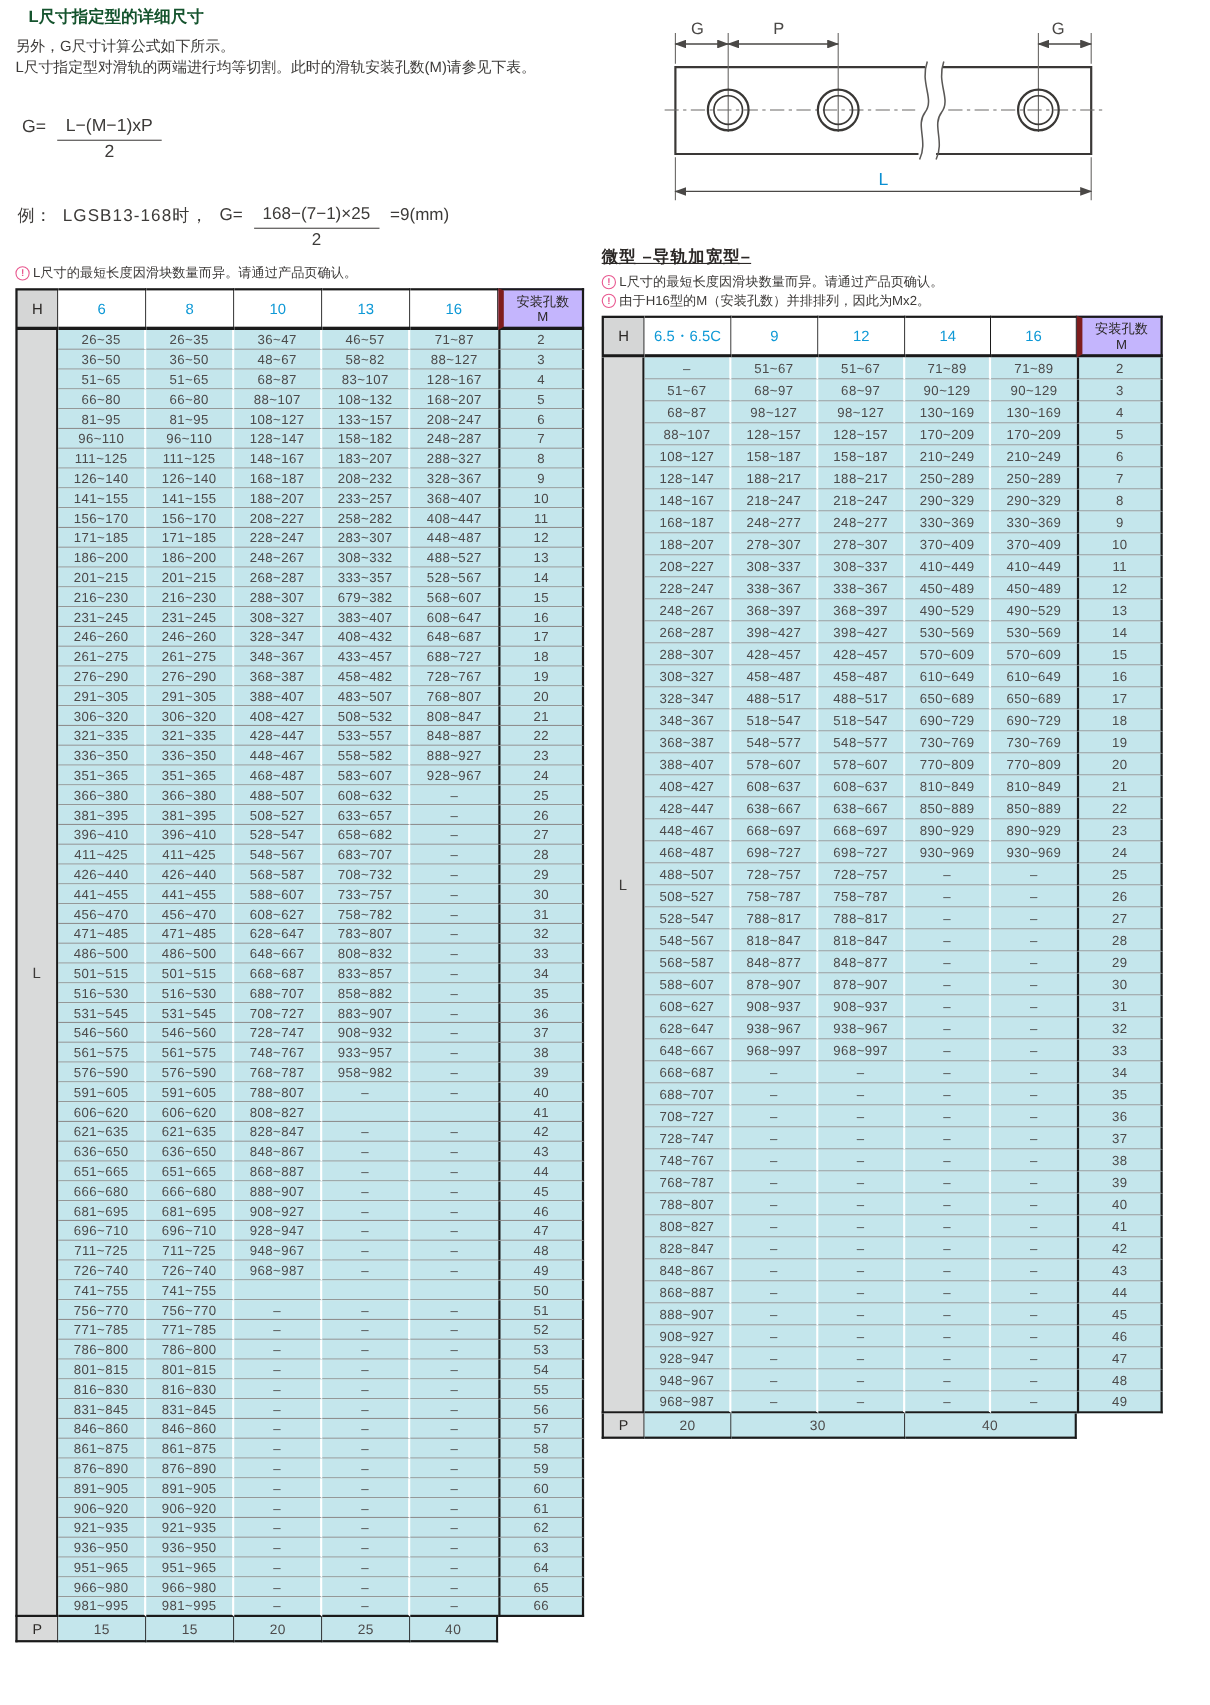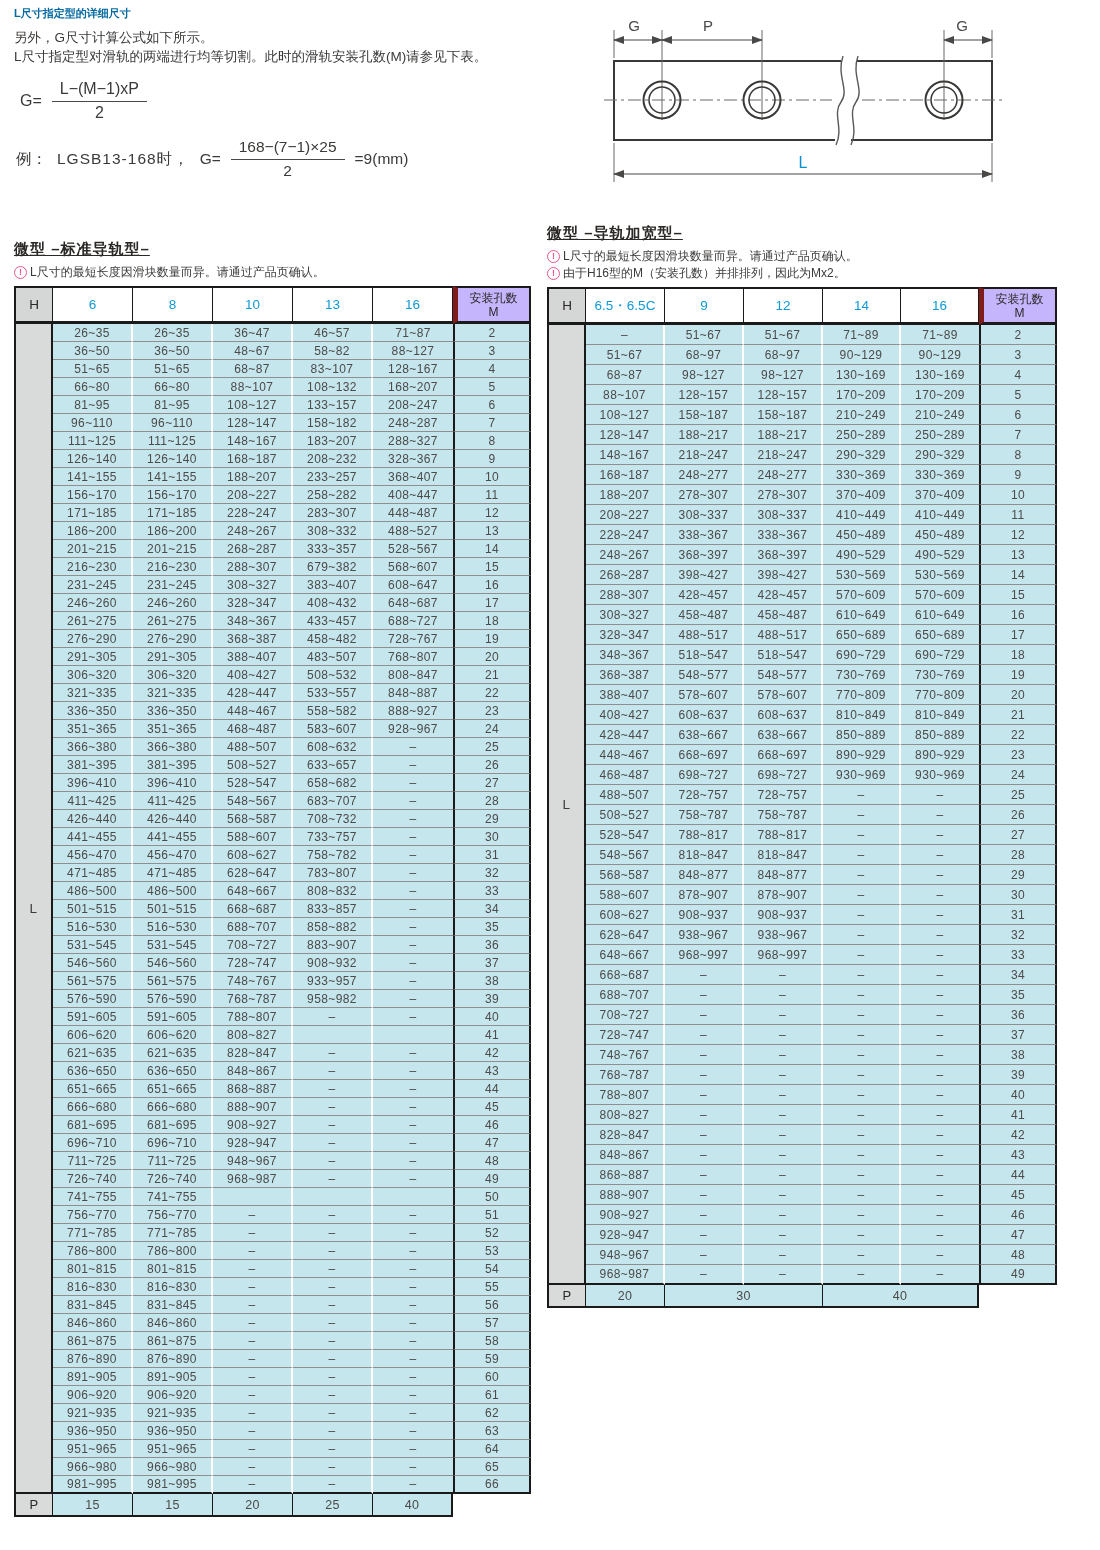--- a/index.html
+++ b/index.html
@@ -1,21 +1,21 @@
 <!DOCTYPE html>
 <html><head>
 <meta charset="utf-8">
 <style>
   html,body{margin:0;padding:0;background:#fff;}
   body{width:1100px;height:1550px;position:relative;font-family:"Liberation Sans","DejaVu Sans",sans-serif;color:#3a3836;}
   .intro{position:absolute;left:14px;top:6px;width:575px;}
-  .intro-title{font-size:11px;font-weight:bold;color:#0369a1;margin:0 0 7px 0;}
+  .intro-title{font-size:15px;font-weight:bold;color:#14532d;margin:0 0 7px 12px;}
   .intro-line{font-size:13.5px;line-height:19px;color:#3c3a38;}
   .formula{display:flex;align-items:center;gap:10px;margin:14px 0 0 6px;font-size:16px;color:#3c3a38;}
-  .frac{display:inline-flex;flex-direction:column;text-align:center;}
+  .frac{display:inline-flex;flex-direction:column;text-align:center;margin-top:22px;}
   .frac .num{border-bottom:1.5px solid #4a4846;padding:0 8px 3px;}
   .frac .den{padding-top:2px;}
   .example{display:flex;align-items:center;gap:10px;margin:16px 0 0 2px;font-size:15.5px;color:#3c3a38;}
   .example .model{letter-spacing:1px;}
   .drawing{position:absolute;left:604px;top:0;}
   .tblock{position:absolute;}
   .tblock.left{left:14px;top:240px;}
   .tblock.right{left:547px;top:224px;}
   .tbl-title{font-size:15px;color:#2b2826;margin:0 0 5px 0;letter-spacing:1px;text-decoration:underline;}
   .note{font-size:12px;color:#3c3a38;line-height:17px;display:flex;align-items:center;gap:3px;}
@@ -118,21 +118,20 @@
     <line x1="10" y1="174" x2="388" y2="174" marker-start="url(#arr)" marker-end="url(#arr)"></line>
   </g>
 
   <text x="30" y="31" font-size="15" fill="#4a4846" text-anchor="middle">G</text>
   <text x="104" y="31" font-size="15" fill="#4a4846" text-anchor="middle">P</text>
   <text x="358" y="31" font-size="15" fill="#4a4846" text-anchor="middle">G</text>
   <text x="199" y="168" font-size="16" fill="#0a8fd2" text-anchor="middle">L</text>
 </svg>
 
 <section class="tblock left">
-  <h2 class="tbl-title">微型 –标准导轨型–</h2>
   <div>
       <div class="note">
         <span class="note-icon">!</span>
         <span>L尺寸的最短长度因滑块数量而异。请通过产品页确认。</span>
       </div>
     </div>
   <table class="lt">
       <colgroup>
         <col style="width: 39px;">
         <col style="width: 80px;">

